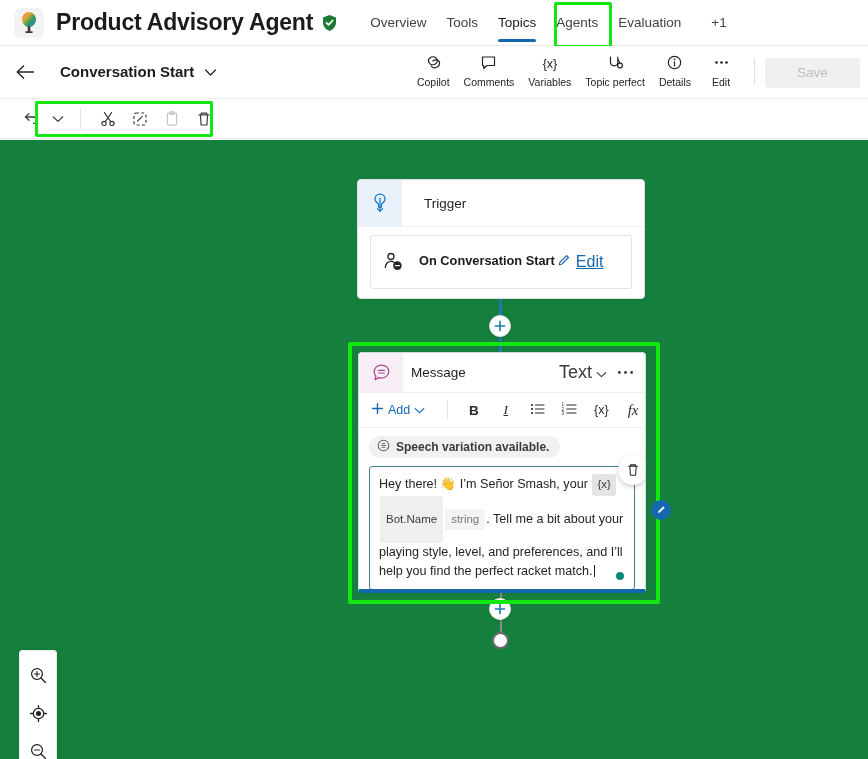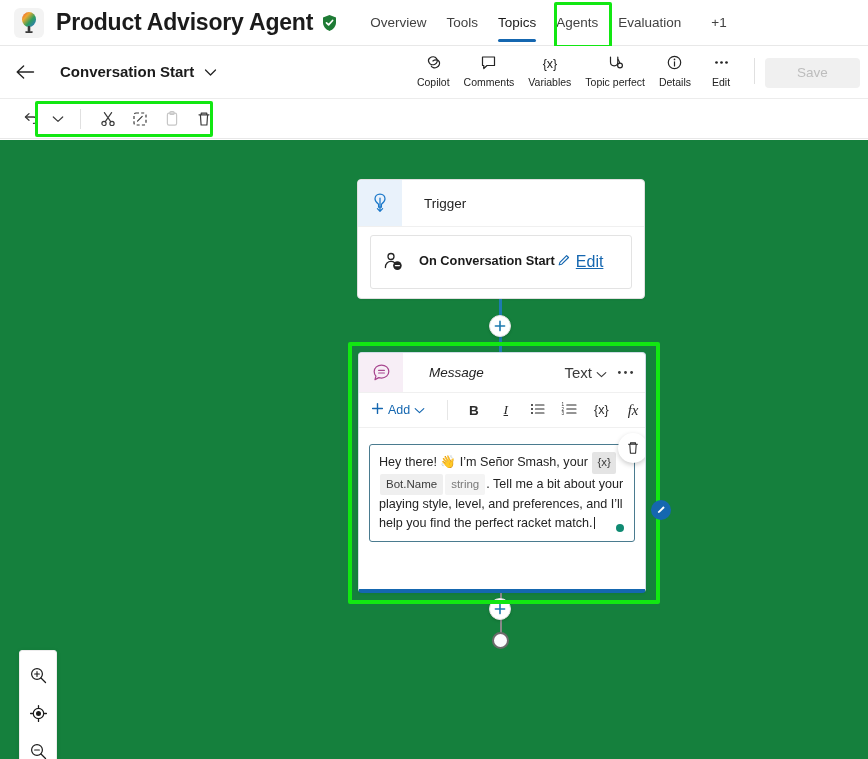--- a/index.html
+++ b/index.html
@@ -167,23 +167,23 @@
   .msg-node {
     position:absolute; left:358px; top:212px; width:288px; height:241px;
     background:#ffffff;
     border:1px solid #cfdbe6; border-radius:4px;
     border-bottom:4px solid #1567b0;
     box-shadow:0 1px 3px rgba(0,0,0,0.08);
     z-index:4; overflow:hidden;
   }
   .msg-head { display:flex; align-items:stretch; height:40px; border-bottom:1px solid #f0f0f0; }
   .msg-ico-cell { width:44px; background:#f7eef6; display:flex; align-items:center; justify-content:center; }
-  .msg-title { display:flex; align-items:center; padding-left:26px; font-size:13.5px; color:#242424; flex:1;font-style:italic; }
+  .msg-title { display:flex; align-items:center; padding-left:8px; font-size:13.5px; color:#242424; flex:1; }
   .msg-head-right { display:flex; align-items:center; gap:10px; padding-right:11px; }
-  .msg-type { font-size:15px; color:#3b3b3b; display:flex; align-items:center; gap:4px; cursor:pointer; }
+  .msg-type { font-size:18px; color:#3b3b3b; display:flex; align-items:center; gap:4px; cursor:pointer; }
   .msg-dots { font-size:17px; color:#3b3b3b; letter-spacing:1px; cursor:pointer; line-height:10px; padding-bottom:5px; }
 
   .msg-toolbar {
     height:35px; display:flex; align-items:center; border-bottom:1px solid #f0f0f0;
     padding-left:10px; gap:8px;
   }
   .mt-add {
     display:flex; align-items:center; gap:4px; color:#1567b0; font-size:12.5px;
     padding:0 8px 0 2px; cursor:pointer;
   }
@@ -202,21 +202,21 @@
   .msg-edit-area {
     margin-top:8px; border:1px solid #4a7b8f; border-radius:3px;
     padding:7px 9px 7px 9px; position:relative; min-height:98px;
     font-size:12.6px; line-height:1.53; color:#242424;
   }
   .tok {
     display:inline-flex; align-items:center; vertical-align:baseline;
     font-size:11.5px; border-radius:2px; margin:0 1px;
   }
   .tok-x { background:#e4e4e4; color:#3b3b3b; padding:2px 5px; }
-  .tok-name { background:#efefef; color:#3b3b3b; padding:2px 6px; }
+  .tok-name { background:#efefef; color:#3b3b3b; padding:15px 6px; }
   .tok-type { background:#f4f4f4; color:#7a7a7a; padding:2px 6px; }
   .caret-bar {
     display:inline-block; width:1px; height:12px; background:#242424;
     vertical-align:-2px; margin-left:1px;
   }
   .teal-dot {
     position:absolute; right:10px; bottom:9px;
     width:8px; height:8px; border-radius:50%; background:#0f8a72;
   }
   .trash-fab {
@@ -510,20 +510,29 @@
             <text x="0.4" y="13" font-family="Liberation Sans, sans-serif" font-size="4.6" fill="#2b2b2b">3</text>
             <path d="M5.8 3 H15 M5.8 7 H15 M5.8 11 H15" stroke="#2b2b2b" stroke-width="1.15" stroke-linecap="round"></path>
           </svg>
         </span>
       </div>
       <div class="mt-btn" style="font-size:12.5px;">{x}</div>
       <div class="mt-btn" style="font-family:'Liberation Serif', serif; font-style:italic; font-size:15px;">fx</div>
     </div>
 
     <div class="msg-body">
+      <div class="speech-pill">
+        <span>
+          <svg width="13" height="13" viewBox="0 0 13 13">
+            <circle cx="6.5" cy="6.5" r="5.3" stroke="#5b5b5b" stroke-width="1.05" fill="none"></circle>
+            <path d="M3.9 6.5 H9.1 M4.6 4.6 H8.4 M4.6 8.4 H8.4" stroke="#5b5b5b" stroke-width="0.85"></path>
+          </svg>
+        </span>
+        <span>Speech variation available.</span>
+      </div>
 
       <div class="msg-edit-area">
         <span>Hey there! 👋 I’m Señor Smash, your</span>
         <span class="tok tok-x">{x}</span><span class="tok tok-name">Bot.Name</span><span class="tok tok-type">string</span><span>. Tell me a bit about your playing style, level, and preferences, and I’ll help you find the perfect racket match.</span><span class="caret-bar"></span>
         <span class="teal-dot"></span>
         <div class="trash-fab">
           <svg width="16" height="16" viewBox="0 0 18 18">
             <path d="M4 4.8 H14 M6.2 4.8 V3.2 H11.8 V4.8 M5.4 4.8 L6.1 15 H11.9 L12.6 4.8" stroke="#2b2b2b" stroke-width="1.2" fill="none" stroke-linecap="round" stroke-linejoin="round"></path>
           </svg>
         </div>

